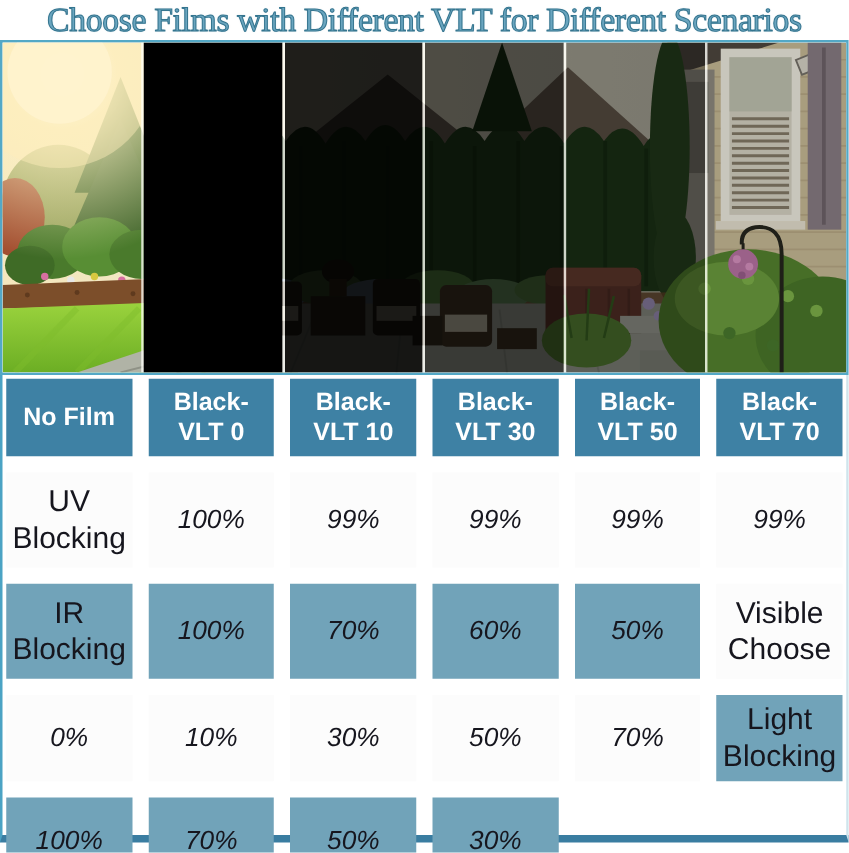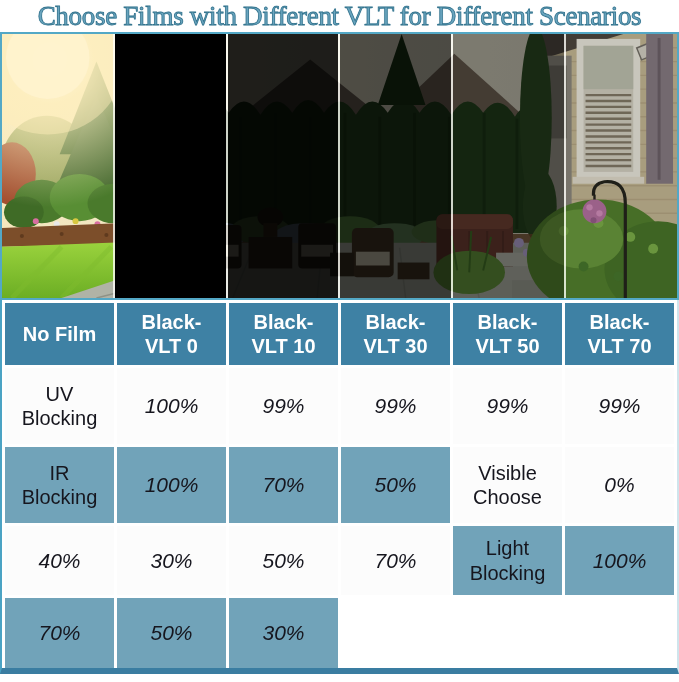--- a/index.html
+++ b/index.html
@@ -33,30 +33,30 @@
   .overlays{position:absolute;inset:0;display:flex;}
   .film-col{flex:1 1 0;position:relative;}
   .film-col + .film-col{border-left:2px solid rgba(255,255,250,.78);}
   .film-tint{position:absolute;inset:0;}
 
   
   .vlt-table{
     height:374px;display:grid;
     grid-template-columns:repeat(6,1fr);
     grid-template-rows:62px 76px 76px 69px 70px;
-    gap:3px;background:#ffffff;padding:3px 3px 0 3px;
+    gap:13px;background:#ffffff;padding:3px 3px 0 3px;
     border-left:2px solid #4ba3c4;border-right:2px solid #cfe4ec;
     border-bottom:6px solid var(--bottom-strip);
   }
   .cell{display:flex;align-items:center;justify-content:center;
     text-align:center;white-space:pre-line;line-height:1.22;}
   .th{background:var(--header-bg);color:#ffffff;font-size:20px;font-weight:600;}
   .rowA{background:var(--white-row-bg);color:var(--cell-text);}
   .rowB{background:var(--alt-row-bg);color:var(--cell-text);}
-  .label{font-size:20px;}
+  .label{font-size:24px;}
   .val{font-size:21px;font-style:italic;}
 </style>
 </head>
 <body>
 
 <div class="page">
 
   <div class="title-bar">
     <h1>Choose Films with Different VLT for Different Scenarios</h1>
   </div>
@@ -307,26 +307,27 @@
     <div class="cell rowA val">100%</div>
     <div class="cell rowA val">99%</div>
     <div class="cell rowA val">99%</div>
     <div class="cell rowA val">99%</div>
     <div class="cell rowA val">99%</div>
 
     <div class="cell rowB label">IR
 Blocking</div>
     <div class="cell rowB val">100%</div>
     <div class="cell rowB val">70%</div>
+    <div class="cell rowB val">60%</div>
     <div class="cell rowB val">50%</div>
 
     <div class="cell rowA label">Visible
 Choose</div>
     <div class="cell rowA val">0%</div>
-    <div class="cell rowA val">40%</div>
+    <div class="cell rowA val">10%</div>
     <div class="cell rowA val">30%</div>
     <div class="cell rowA val">50%</div>
     <div class="cell rowA val">70%</div>
 
     <div class="cell rowB label">Light
 Blocking</div>
     <div class="cell rowB val">100%</div>
     <div class="cell rowB val">70%</div>
     <div class="cell rowB val">50%</div>
     <div class="cell rowB val">30%</div>

